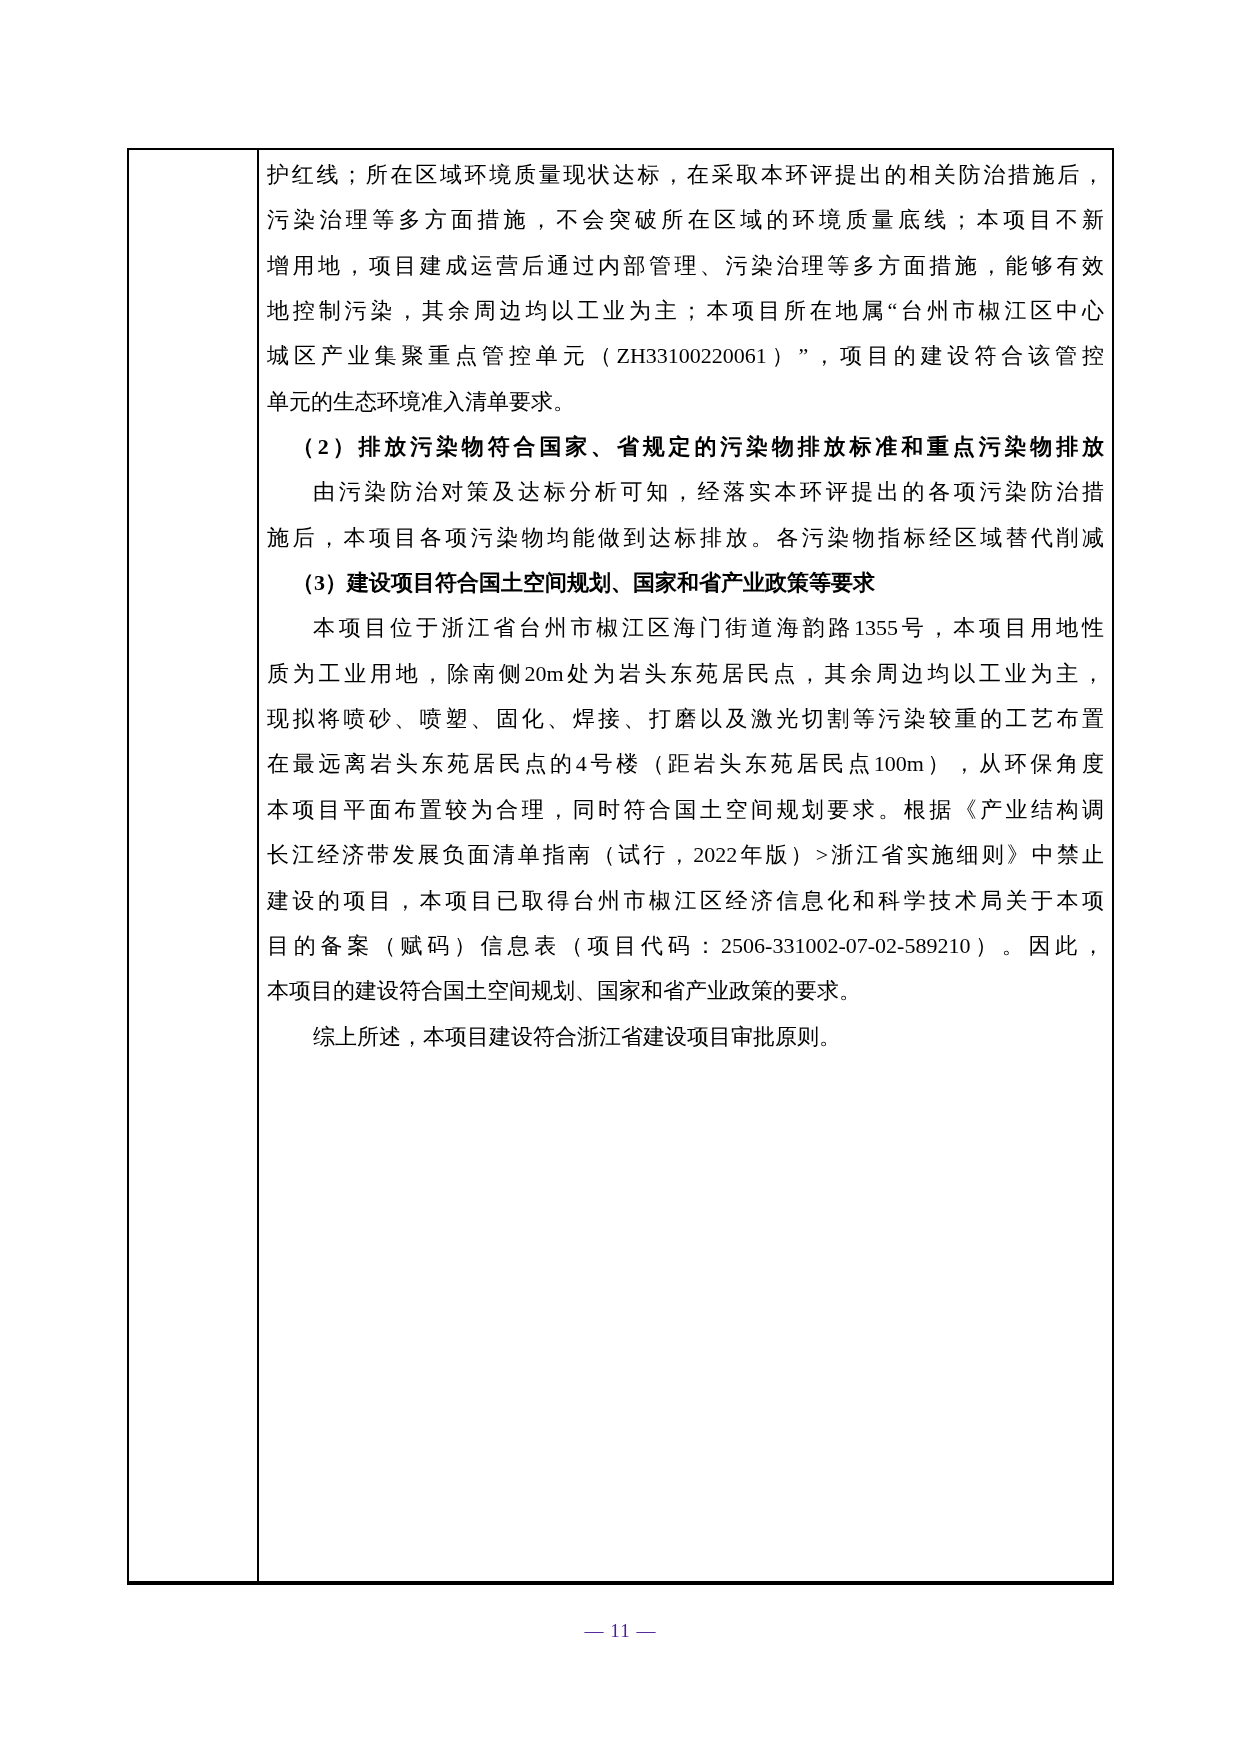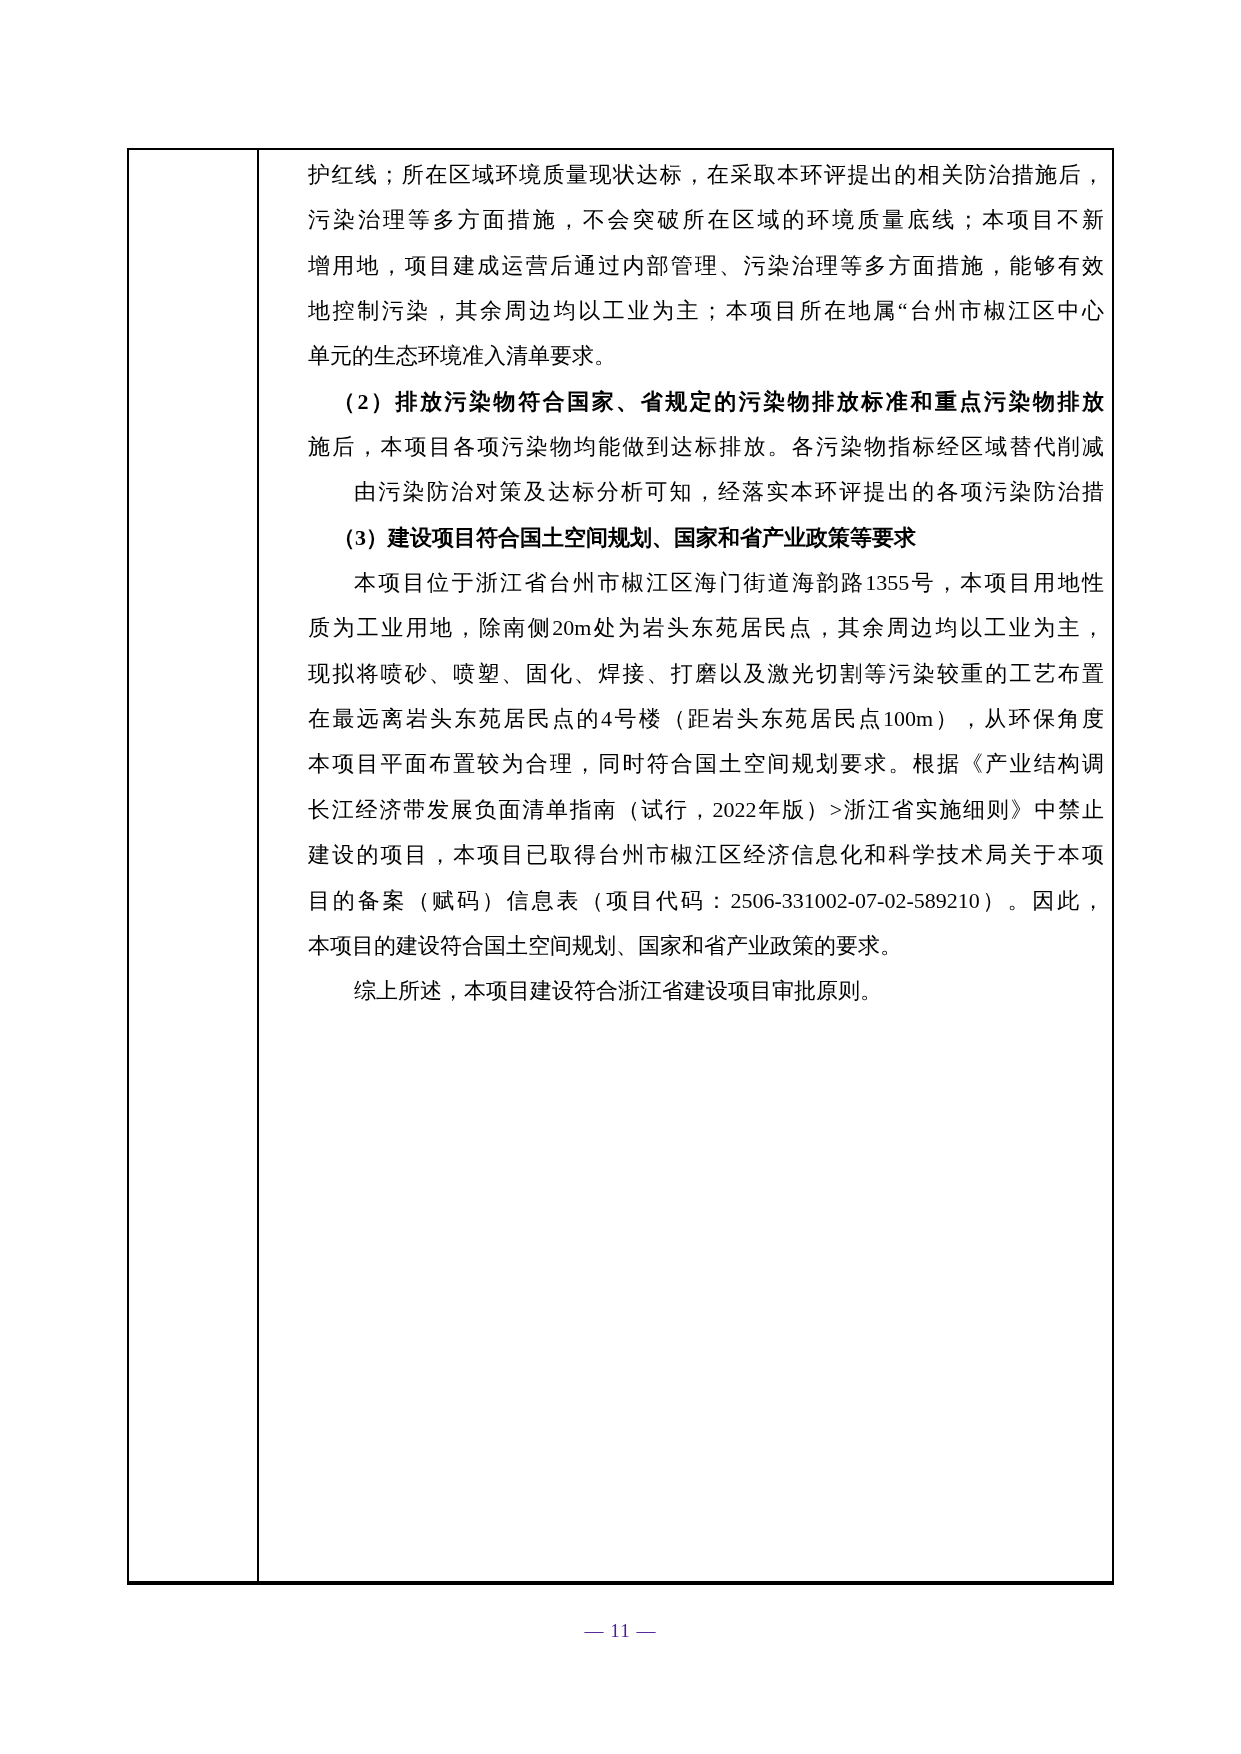--- a/index.html
+++ b/index.html
@@ -31,21 +31,20 @@
     width: 130px;
     box-sizing: border-box;
     border-right: 2px solid #000000;
   }
   .text-cell {
     flex: 1;
     box-sizing: border-box;
     padding: 2px 8px 0 8px;
     font-size: 22px;
     overflow: hidden;
-    margin-left: 41px;
   }
   .line {
     height: 45.35px;
     line-height: 45.35px;
     text-align: justify;
     text-align-last: justify;
     overflow: hidden;
     white-space: nowrap;
   }
   .line.end {
@@ -75,26 +74,27 @@
 <body>
 
 <div class="doc-table">
   <div class="label-cell"></div>
   <div class="text-cell">
 
     <div class="line">护红线；所在区域环境质量现状达标，在采取本环评提出的相关防治措施后，</div>
     <div class="line">污染治理等多方面措施，不会突破所在区域的环境质量底线；本项目不新</div>
     <div class="line">增用地，项目建成运营后通过内部管理、污染治理等多方面措施，能够有效</div>
     <div class="line">地控制污染，其余周边均以工业为主；本项目所在地属“台州市椒江区中心</div>
+    <div class="line">城区产业集聚重点管控单元（ZH33100220061）”，项目的建设符合该管控</div>
     <div class="line end">单元的生态环境准入清单要求。</div>
 
     <div class="line bold ind-h">（2）排放污染物符合国家、省规定的污染物排放标准和重点污染物排放</div>
 
+    <div class="line ind">由污染防治对策及达标分析可知，经落实本环评提出的各项污染防治措</div>
     <div class="line">施后，本项目各项污染物均能做到达标排放。各污染物指标经区域替代削减</div>
-    <div class="line ind">由污染防治对策及达标分析可知，经落实本环评提出的各项污染防治措</div>
 
     <div class="line bold ind-h end">（3）建设项目符合国土空间规划、国家和省产业政策等要求</div>
 
     <div class="line ind">本项目位于浙江省台州市椒江区海门街道海韵路1355号，本项目用地性</div>
     <div class="line">质为工业用地，除南侧20m处为岩头东苑居民点，其余周边均以工业为主，</div>
     <div class="line">现拟将喷砂、喷塑、固化、焊接、打磨以及激光切割等污染较重的工艺布置</div>
     <div class="line">在最远离岩头东苑居民点的4号楼（距岩头东苑居民点100m），从环保角度</div>
     <div class="line">本项目平面布置较为合理，同时符合国土空间规划要求。根据《产业结构调</div>
     <div class="line">长江经济带发展负面清单指南（试行，2022年版）&gt;浙江省实施细则》中禁止</div>
     <div class="line">建设的项目，本项目已取得台州市椒江区经济信息化和科学技术局关于本项</div>

